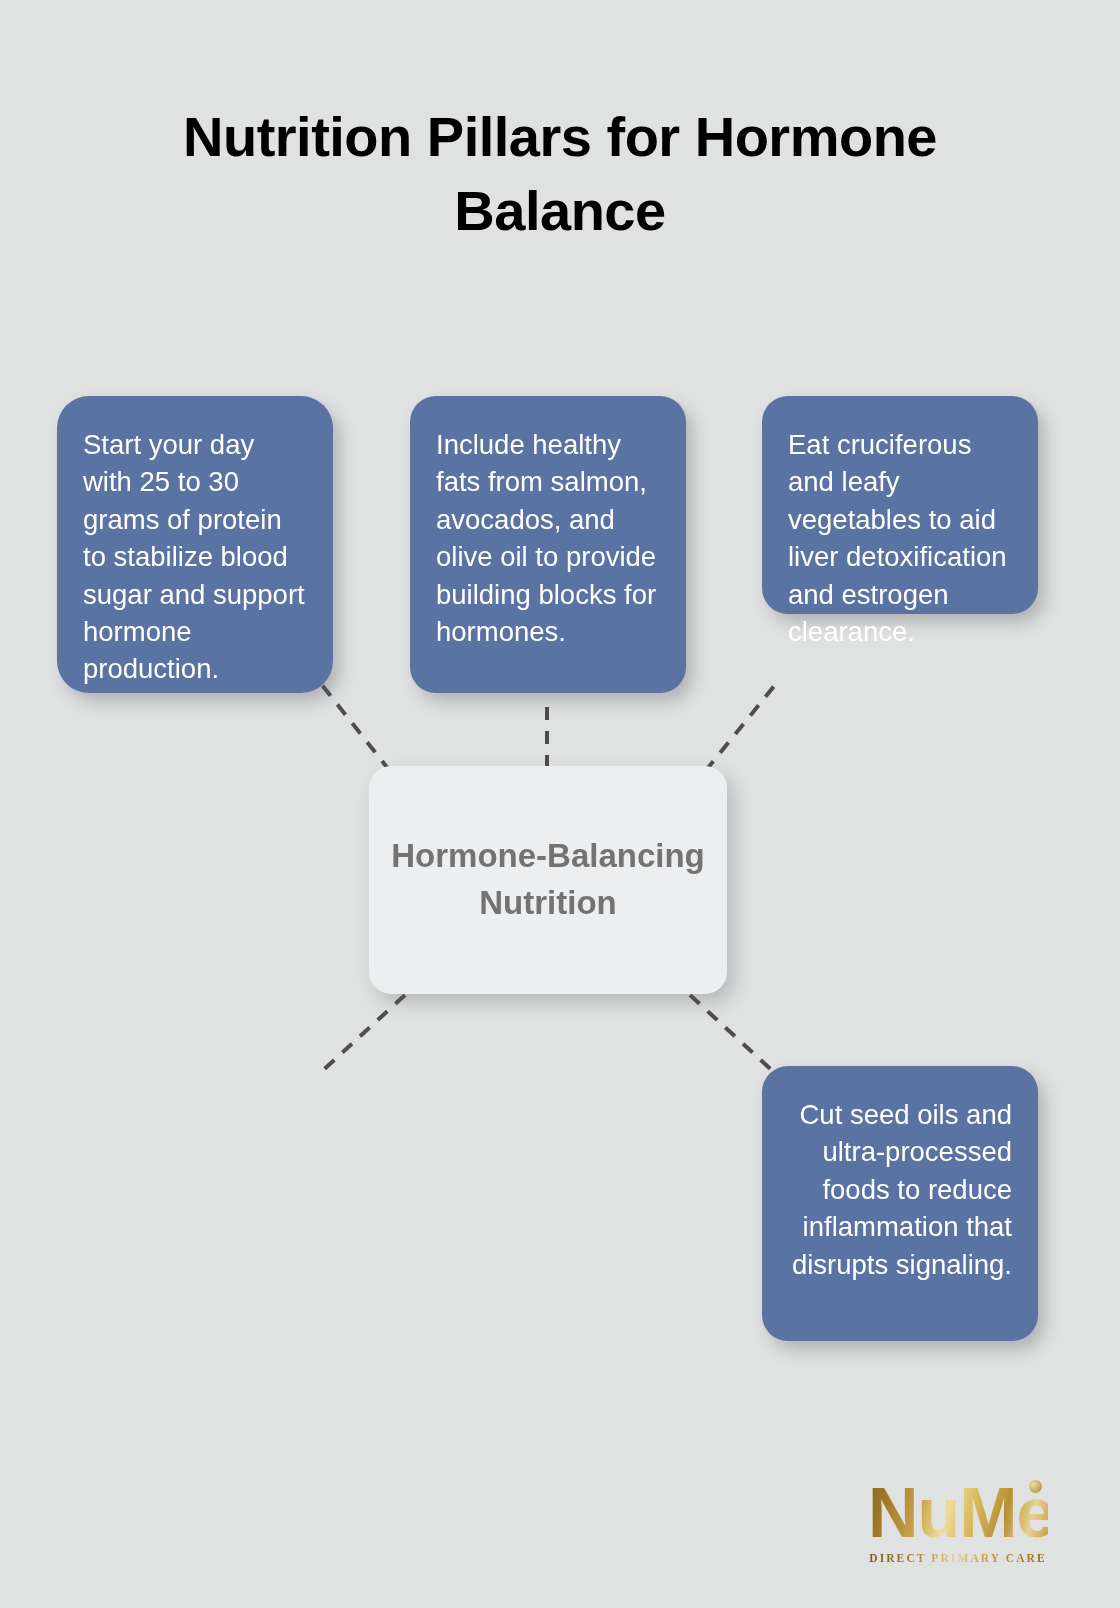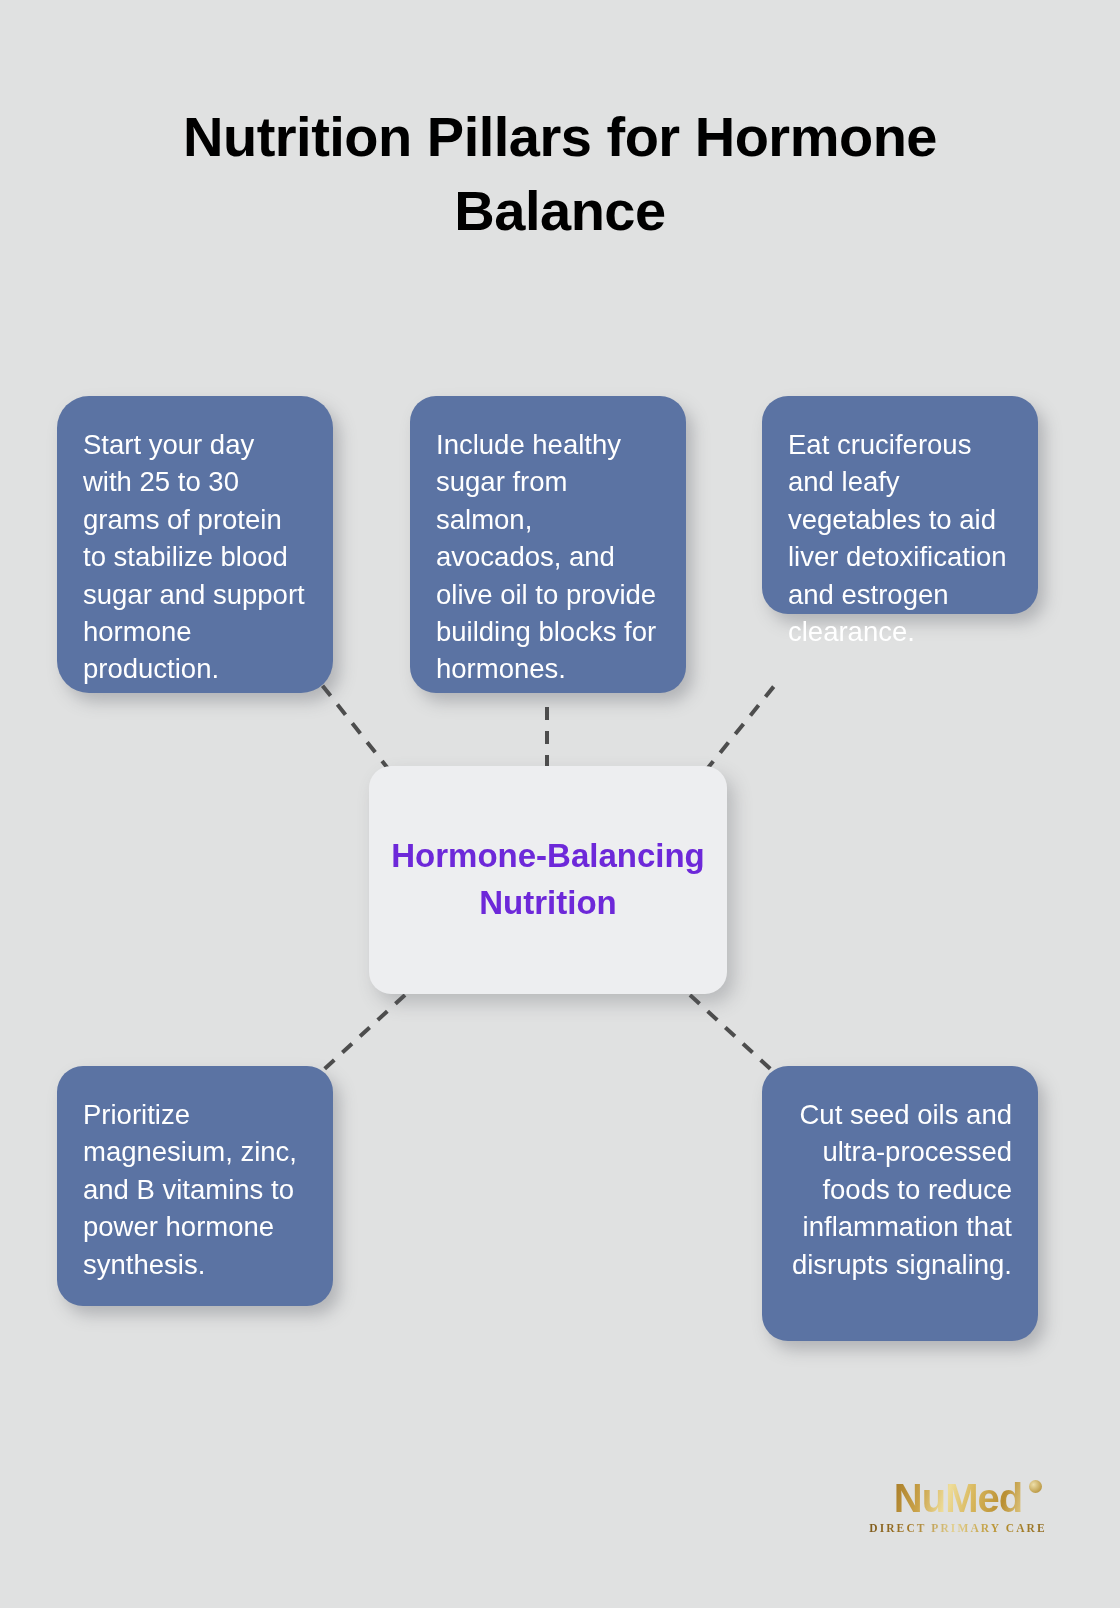--- a/index.html
+++ b/index.html
@@ -86,35 +86,35 @@
     border-radius: 22px;
     box-shadow: 7px 9px 18px rgba(92, 97, 104, 0.30);
     display: flex;
     align-items: center;
     justify-content: center;
   }
   .hub-label {
     font-size: 33px;
     line-height: 1.42;
     font-weight: bold;
-    color: #6d28d9;
+    color: #737373;
     text-align: center;
     padding: 0 18px;
   }
 
   
   .logo {
     position: absolute;
     left: 868px;
     top: 1478px;
     width: 180px;
     text-align: center;
   }
   .logo-word {
-    font-size: 40px;
+    font-size: 70px;
     font-weight: bold;
     line-height: 1;
     letter-spacing: -1px;
     background: linear-gradient(105deg,
         #8a6520 0%,
         #a87c27 14%,
         #caa34a 30%,
         #eedd9a 44%,
         #d8b75c 58%,
         #b98f32 74%,
@@ -166,30 +166,27 @@
     <line x1="690" y1="790" x2="775" y2="685"></line>
     <line x1="405" y1="995" x2="320" y2="1073"></line>
     <line x1="690" y1="995" x2="777" y2="1075"></line>
   </svg>
 
   <div class="card card-1">
     <span class="card-text">Start your day with 25 to 30 grams of protein to stabilize blood sugar and support hormone production.</span>
   </div>
 
   <div class="card card-2">
-    <span class="card-text">Include healthy sugar from salmon, avocados, and olive oil to provide building blocks for hormones.</span>
+    <span class="card-text">Include healthy fats from salmon, avocados, and olive oil to provide building blocks for hormones.</span>
   </div>
 
   <div class="card card-3">
     <span class="card-text">Eat cruciferous and leafy vegetables to aid liver detoxification and estrogen clearance.</span>
   </div>
 
-  <div class="card card-4">
-    <span class="card-text">Prioritize magnesium, zinc, and B vitamins to power hormone synthesis.</span>
-  </div>
 
   <div class="card card-5">
     <span class="card-text">Cut seed oils and ultra-processed foods to reduce inflammation that disrupts signaling.</span>
   </div>
 
   <div class="hub">
     <span class="hub-label">Hormone-Balancing Nutrition</span>
   </div>
 
   <div class="logo">

